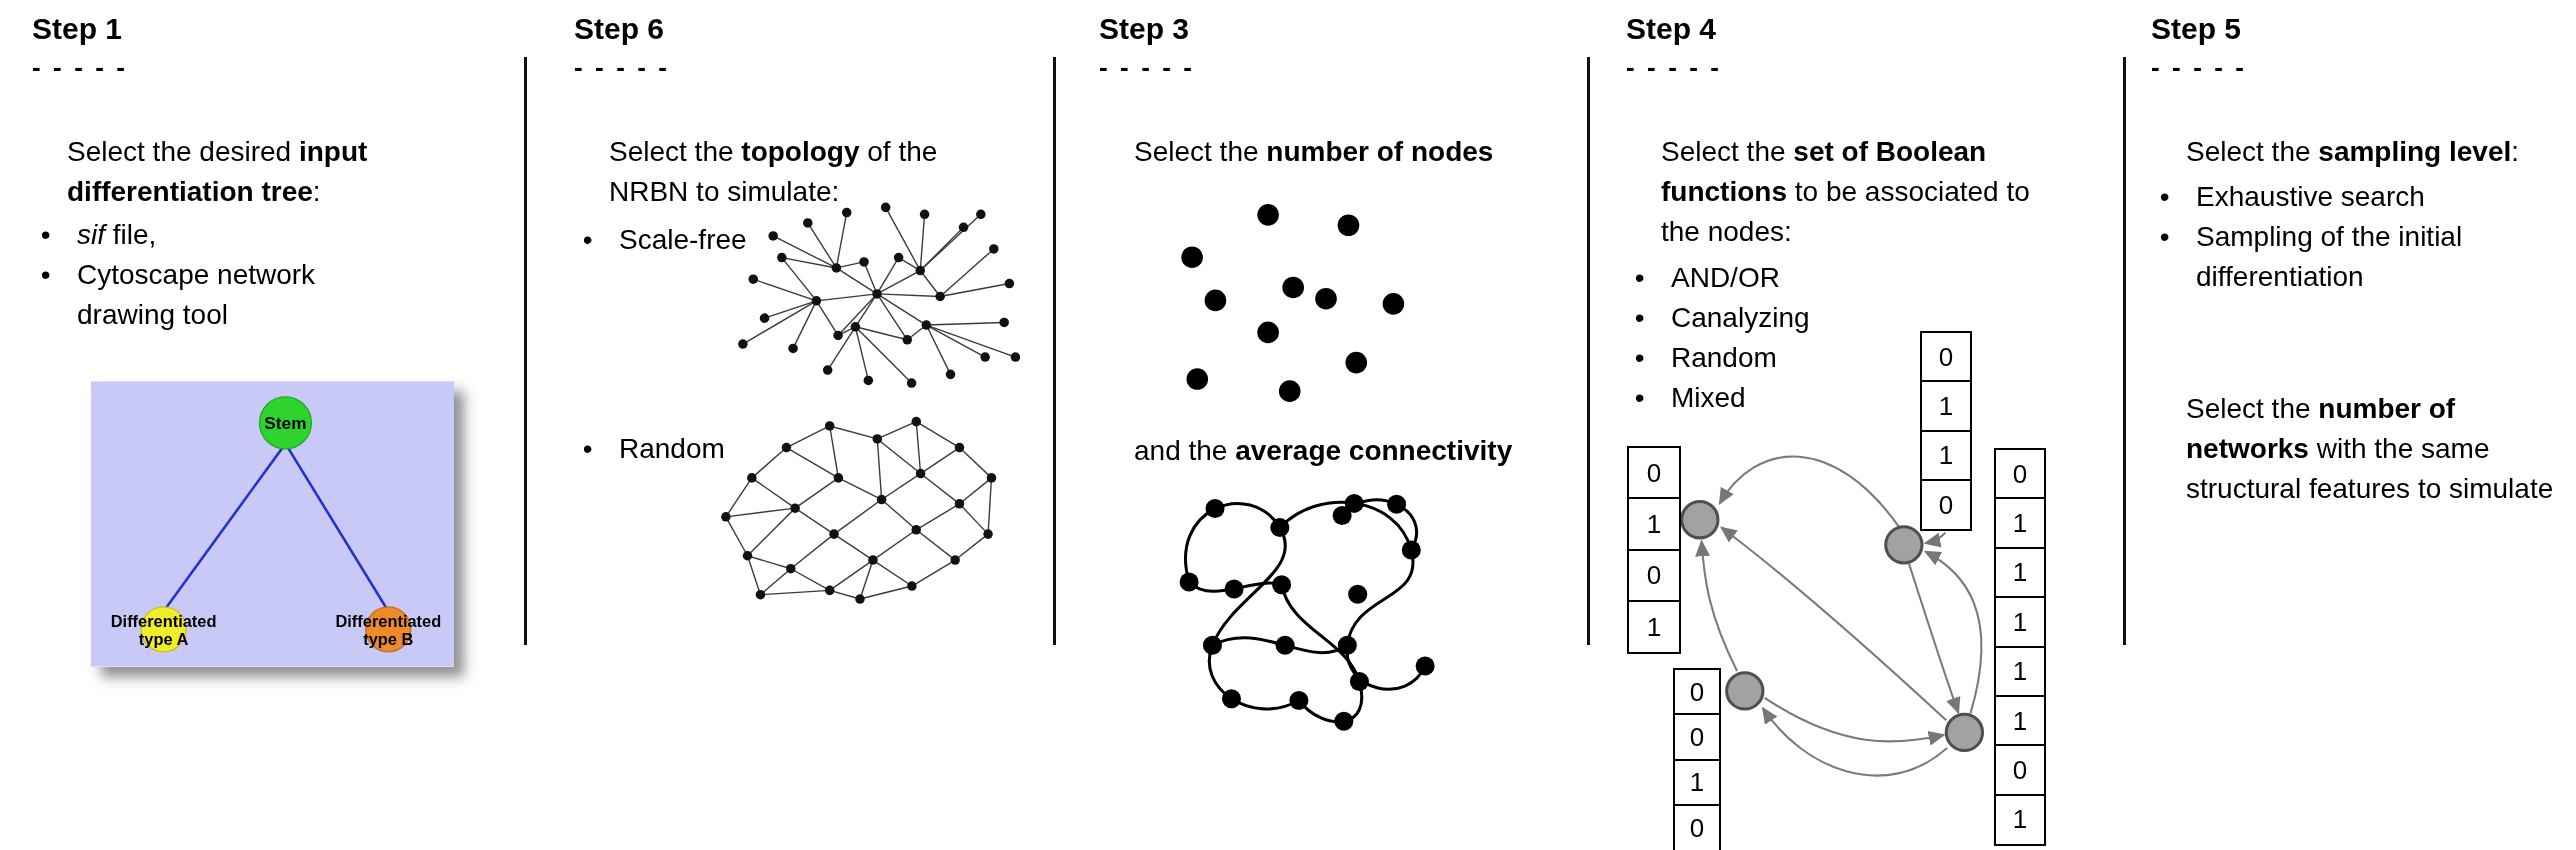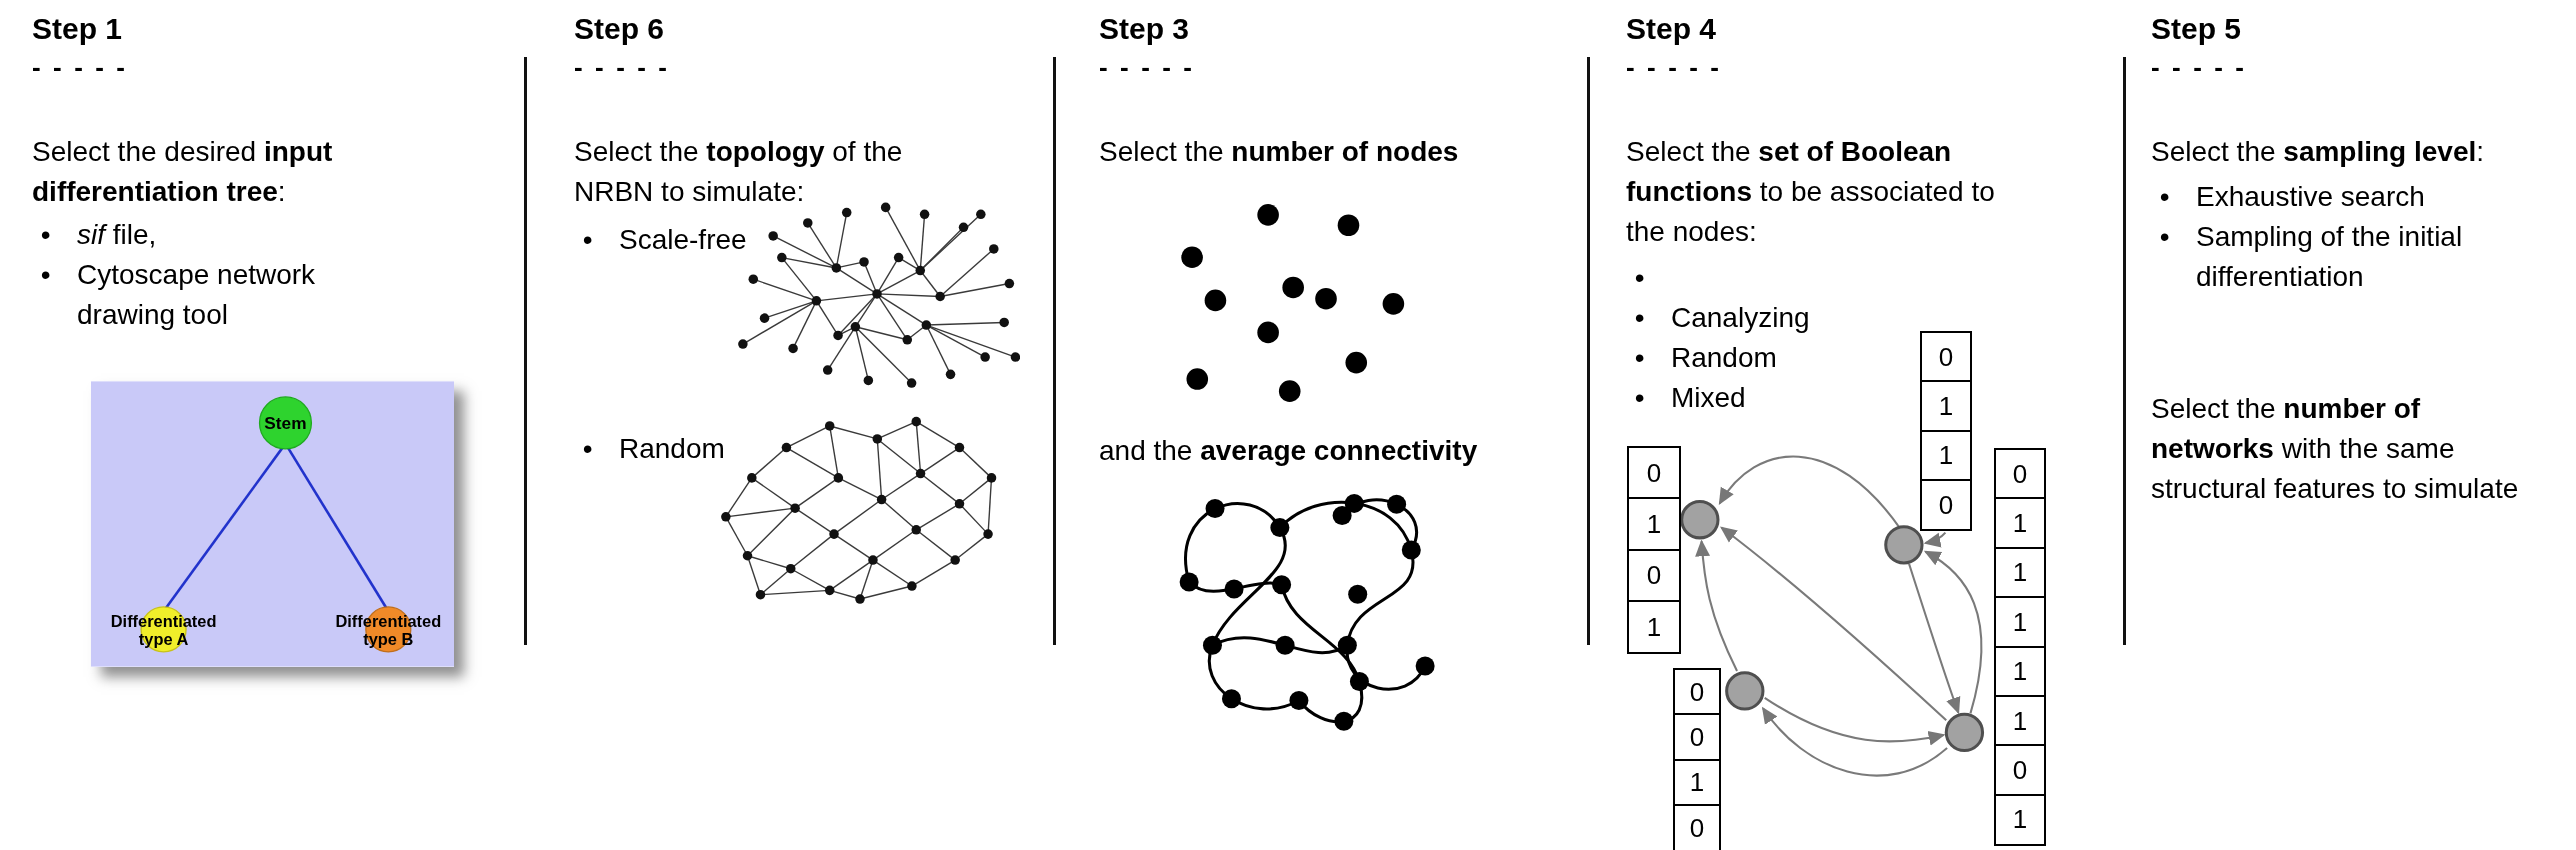--- a/index.html
+++ b/index.html
@@ -10,21 +10,21 @@
     font-family: "Liberation Sans", sans-serif;
     overflow: hidden;
   }
   .page { position: absolute; top: 0; left: 12px; width: 2576px; height: 851px; overflow: hidden; }
 
   .divider { position: absolute; top: 57px; height: 588px; width: 2.6px; background: #111; }
 
   .col { position: absolute; top: 0; height: 100%; }
   .step-title { position: absolute; top: 12px; left: 0; font-size: 30px; font-weight: bold; }
   .dashes { position: absolute; top: 52px; left: 0; font-size: 26px; font-weight: bold; letter-spacing: 2.6px; }
-  .body-text { font-size: 28px; line-height: 40px; }
+  .body-text { font-size: 28px; line-height: 40px; margin-left: 35px; }
   .abs { position: absolute; left: 0; width: 100%; }
 
   .bullets { position: absolute; left: 0; width: 100%; list-style: none; }
   .bullet { display: flex; font-size: 28px; line-height: 40px; }
   .bm { flex: 0 0 45px; width: 45px; padding-left: 8.7px; }
   .bt { flex: 1 1 auto; }
   .bt i { font-style: italic; }
 
   .tree-wrap {
     position: absolute; left: 79px; top: 381px; width: 363px; height: 286px;
@@ -300,20 +300,21 @@
     </g>
   </svg>
 
   <div class="col" style="left:1614px;width:398px">
     <h2 class="step-title">Step 4</h2>
     <div class="dashes">- - - - -</div>
     <p class="body-text abs" style="top:132px"><span>Select the </span><b>set of Boolean functions</b><span> to be associated to the nodes:</span></p>
     <ul class="bullets" style="top:258px">
       <li class="bullet">
         <span class="bm">•</span>
+        <span class="bt">AND/OR</span>
       </li>
       <li class="bullet">
         <span class="bm">•</span>
         <span class="bt">Canalyzing</span>
       </li>
       <li class="bullet">
         <span class="bm">•</span>
         <span class="bt">Random</span>
       </li>
       <li class="bullet">

